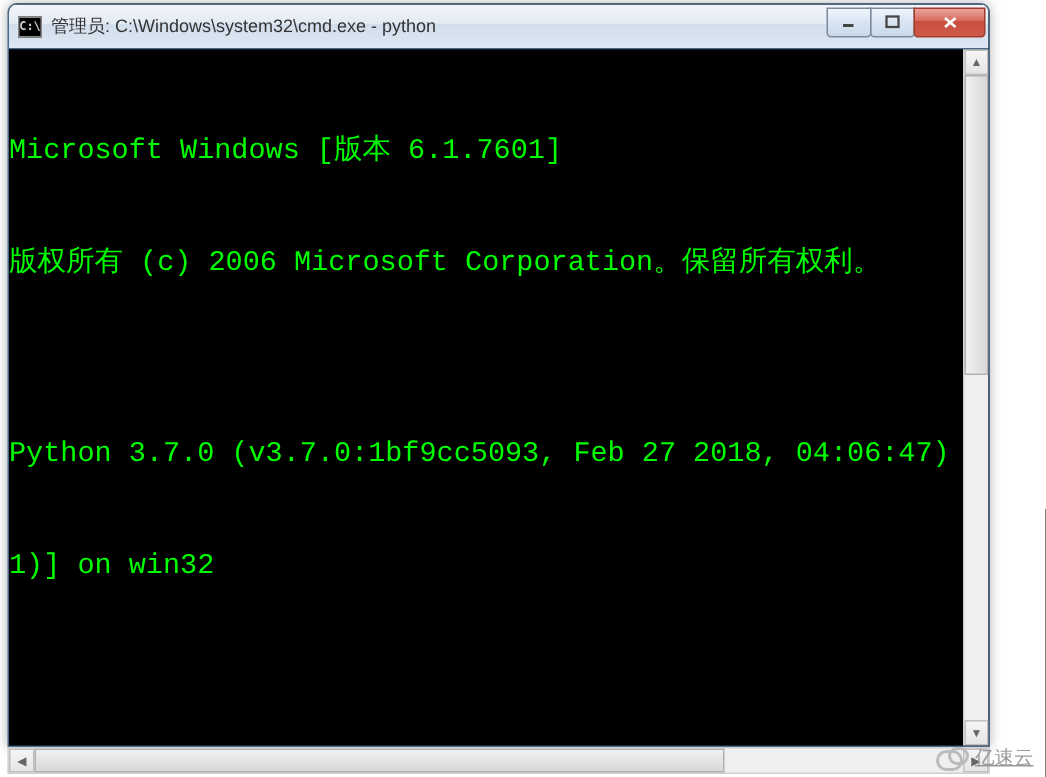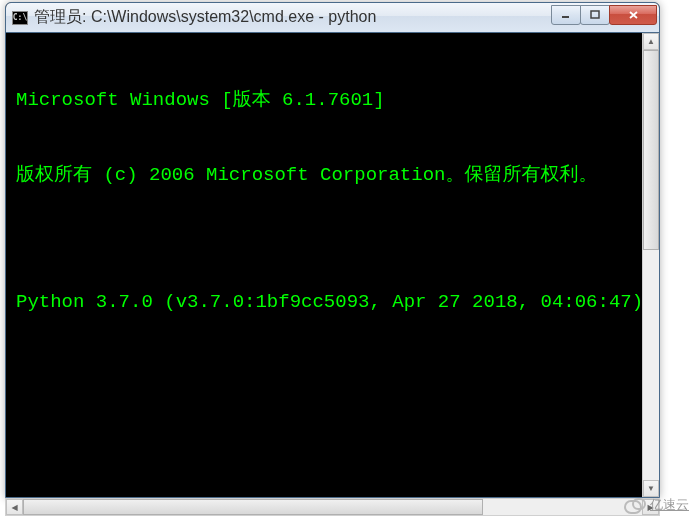--- a/index.html
+++ b/index.html
@@ -48,21 +48,21 @@
       display: flex;
       align-items: center;
       justify-content: center;
       color: #ccc;
       font-size: 8px;
       font-family: monospace;
       font-weight: bold;
     }
     .title-text {
       flex: 1;
-      font-size: 16px;
+      font-size: 12px;
       color: #333;
       white-space: nowrap;
       overflow: hidden;
     }
     .win-controls {
       display: flex;
       gap: 0;
       height: 20px;
       margin-top: -6px;
     }
@@ -82,21 +82,21 @@
     .win-btn.close {
       width: 48px;
       background: linear-gradient(to bottom, #e9a39a 0%, #d9695c 45%, #c94f3f 46%, #cf5a4a 100%);
       border-color: #a03a2a;
       color: #fff;
     }
     .win-btn.close svg path { stroke: #fff; }
     .terminal {
       flex: 1;
       background: #000;
-      padding: 4px 2px 2px 10px;
+      padding: 4px 2px 2px 0;
       overflow: hidden;
       font-family: "NSimSun", "SimSun", "Courier New", monospace;
       font-size: 19px;
       line-height: 1.33;
       color: #00ff00;
       white-space: pre-wrap;
       word-break: break-all;
     }
     .terminal-line { display: block; }
     .scrollbar-vert {
@@ -220,21 +220,22 @@
             <path d="M2 2 L9 8 M9 2 L2 8" stroke="#fff" stroke-width="1.8"></path>
           </svg>
       </div>
     </div>
   </div>
 
   <div class="terminal">
     <span class="terminal-line">Microsoft Windows [版本 6.1.7601]</span>
     <span class="terminal-line">版权所有 (c) 2006 Microsoft Corporation。保留所有权利。</span>
     <span class="terminal-line"></span>
-    <span class="terminal-line">Python 3.7.0 (v3.7.0:1bf9cc5093, Apr 27 2018, 04:06:47)</span>
+    <span class="terminal-line">Python 3.7.0 (v3.7.0:1bf9cc5093, Feb 27 2018, 04:06:47)</span>
+    <span class="terminal-line">1)] on win32</span>
     
     
   </div>
 
   <div class="scrollbar-vert">
     <div class="sb-btn">▲</div>
     <div class="sb-thumb-v"></div>
     <div class="sb-btn bottom">▼</div>
   </div>
 </div>

